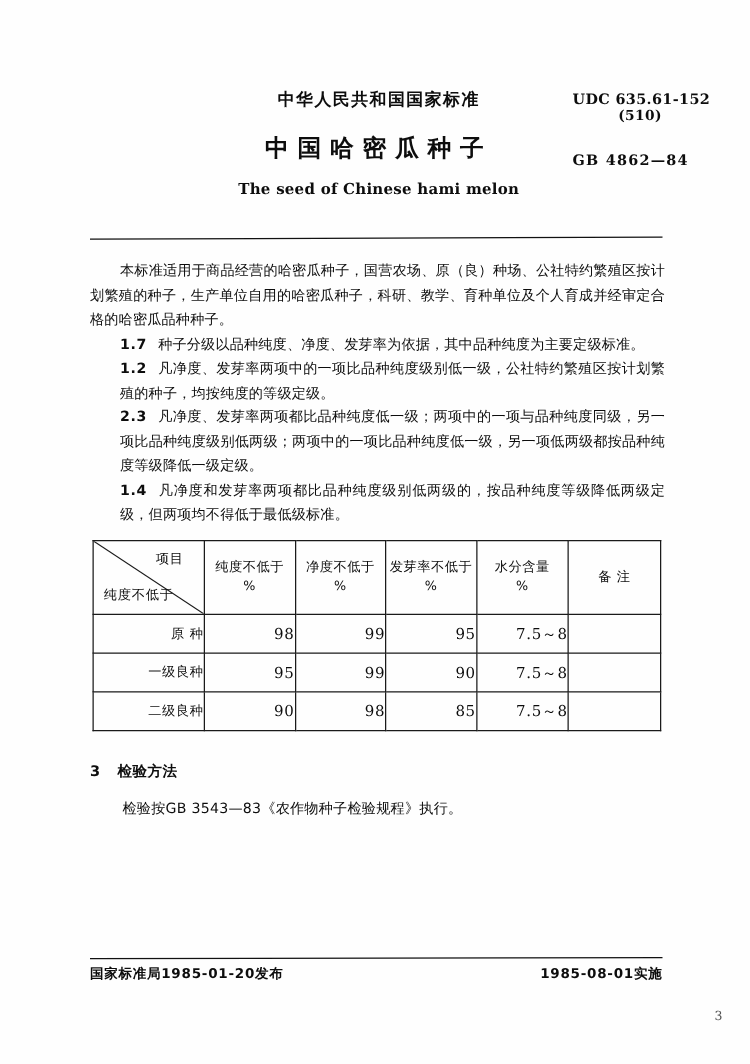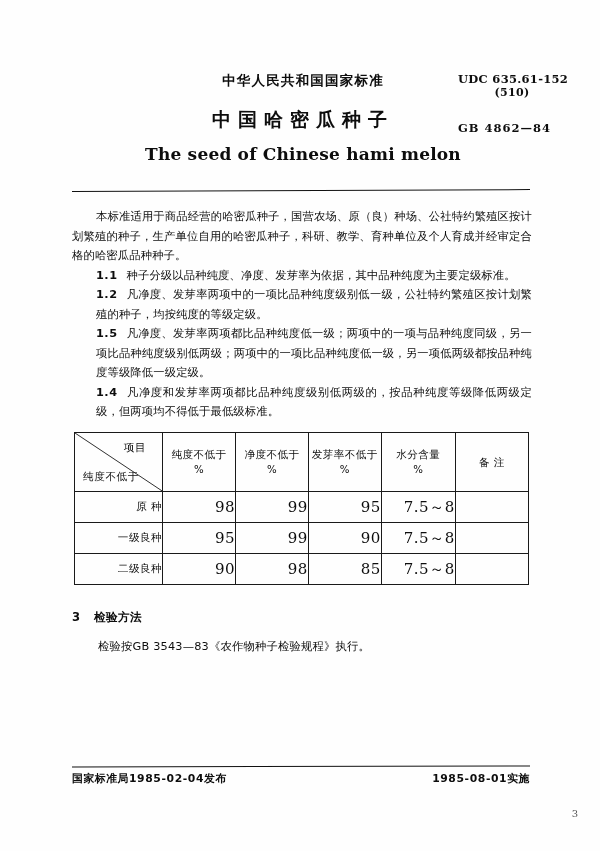--- a/index.html
+++ b/index.html
@@ -36,21 +36,21 @@
   }
   .std-title {
     margin-top: 20px;
     font-size: 19px;
     font-weight: bold;
     letter-spacing: 7px;
     line-height: 1.2;
   }
   .std-title-en {
     margin-top: 13px;
-    font-size: 17px;
+    font-size: 12px;
     font-weight: bold;
     letter-spacing: 0.2px;
     font-family: "DejaVu Serif", "Liberation Serif", serif;
   }
 
   .hdr-codes {
     position: absolute;
     right: 12px;
     top: 0;
     width: 130px;
@@ -178,21 +178,21 @@
   }
   .split .bl-txt {
     position: absolute;
     left: 8px;
     bottom: 7px;
     font-size: 10.6px;
     letter-spacing: 0.6px;
   }
   .unit { display: block; font-size: 10.2px; }
   .spread { letter-spacing: 7px; padding-left: 7px; }
-  .num-cell { font-family: "DejaVu Serif", "Liberation Serif", serif; font-size: 15px; }
+  .num-cell { font-family: "DejaVu Serif", "Liberation Serif", serif; font-size: 12px; }
 
   
   .sec3 {
     position: absolute;
     left: 72px;
     top: 608px;
     width: 460px;
     font-size: 11.3px;
     line-height: 19.5px;
   }
@@ -262,27 +262,27 @@
   </div>
 
   <div class="rule-top"></div>
 
   <div class="body">
 
     <p class="para">本标准适用于商品经营的哈密瓜种子，国营农场、原（良）种场、公社特约繁殖区按计划繁殖的种子，生产单位自用的哈密瓜种子，科研、教学、育种单位及个人育成并经审定合格的哈密瓜品种种子。</p>
 
 
     <p class="clause">
-      <span class="cnum">1.1</span><span>种子分级以品种纯度、净度、发芽率为依据，其中品种纯度为主要定级标准。</span>
+      <span class="cnum">1.7</span><span>种子分级以品种纯度、净度、发芽率为依据，其中品种纯度为主要定级标准。</span>
     </p>
     <p class="clause">
       <span class="cnum">1.2</span><span>凡净度、发芽率两项中的一项比品种纯度级别低一级，公社特约繁殖区按计划繁殖的种子，均按纯度的等级定级。</span>
     </p>
     <p class="clause">
-      <span class="cnum">1.5</span><span>凡净度、发芽率两项都比品种纯度低一级；两项中的一项与品种纯度同级，另一项比品种纯度级别低两级；两项中的一项比品种纯度低一级，另一项低两级都按品种纯度等级降低一级定级。</span>
+      <span class="cnum">2.3</span><span>凡净度、发芽率两项都比品种纯度低一级；两项中的一项与品种纯度同级，另一项比品种纯度级别低两级；两项中的一项比品种纯度低一级，另一项低两级都按品种纯度等级降低一级定级。</span>
     </p>
     <p class="clause">
       <span class="cnum">1.4</span><span>凡净度和发芽率两项都比品种纯度级别低两级的，按品种纯度等级降低两级定级，但两项均不得低于最低级标准。</span>
     </p>
 
   </div>
 
   <div class="tbl-wrap">
     <table class="grades">
       <thead>
@@ -346,18 +346,18 @@
 
   <div class="sec3">
     <div class="sec-head">
       <span class="num">3</span><span>检验方法</span>
     </div>
     <p class="ref-line">检验按GB 3543—83《农作物种子检验规程》执行。</p>
   </div>
 
   <div class="rule-bot"></div>
   <div class="footer">
-    <span class="footer-left">国家标准局1985-02-04发布</span>
+    <span class="footer-left">国家标准局1985-01-20发布</span>
     <span class="footer-right">1985-08-01实施</span>
   </div>
   <div class="page-no">3</div>
 
 </div>
 
 </body></html>

